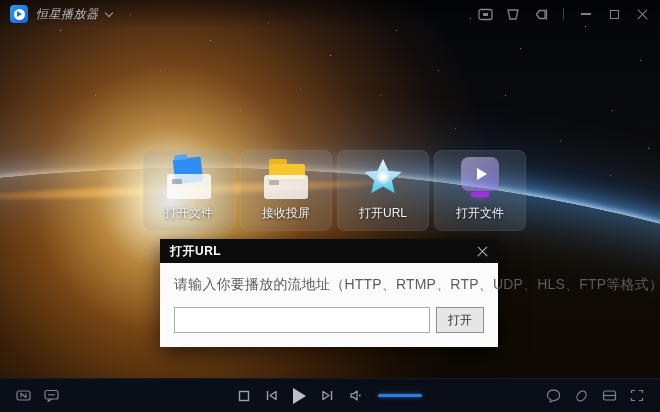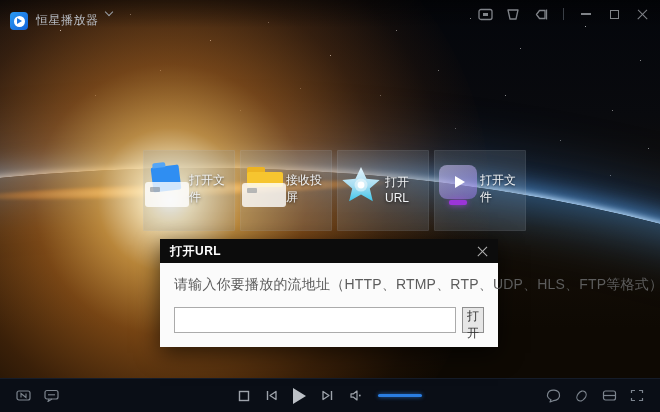--- a/index.html
+++ b/index.html
@@ -24,42 +24,42 @@
       0 -24px 60px rgba(45,115,205,.4), inset 0 26px 60px -18px rgba(80,160,235,.6); }
   .sunglow { position:absolute; left:-150px; top:-120px; width:640px; height:640px; border-radius:50%;
     background:radial-gradient(circle, rgba(255,255,255,.98) 0%, rgba(255,236,190,.95) 5%,
       rgba(255,185,80,.7) 16%, rgba(245,140,40,.45) 30%, rgba(190,100,25,.25) 48%,
       rgba(110,55,12,.12) 62%, rgba(0,0,0,0) 72%); pointer-events:none; }
   .ray { position:absolute; left:-30px; top:183px; width:420px; height:14px; border-radius:50%;
     background:radial-gradient(ellipse at center, rgba(255,230,180,.85), rgba(255,170,70,.35) 55%, rgba(0,0,0,0) 75%);
     filter:blur(1px); transform:rotate(-2deg); pointer-events:none; }
 
   
-  .titlebar { position:absolute; top:0; left:0; width:100%; height:28px; display:flex; 
-    padding:12px 10px; background:linear-gradient(180deg, rgba(0,0,0,.45), rgba(0,0,0,0)); z-index:30; }
+  .titlebar { position:absolute; top:0; left:0; width:100%; height:28px; display:flex; align-items:center;
+    padding:12px 10px; background:linear-gradient(180deg, rgba(0,0,0,.45), rgba(0,0,0,0)); z-index:30;font-style:italic; }
   .logo { width:18px; height:18px; border-radius:4px; background:linear-gradient(135deg,#2b9bf4,#1463d8);
     display:flex; align-items:center; justify-content:center; margin-right:8px; }
   .logo .ring { width:11px; height:11px; border-radius:50%; background:#fff; display:flex; align-items:center; justify-content:center; }
   .logo .tri { width:0; height:0; border-left:5px solid #1b74e0; border-top:3px solid transparent; border-bottom:3px solid transparent; margin-left:1px; }
   .app-title { font-size:12px; color:#b9bec6; letter-spacing:.5px; }
   .chevron { width:6px; height:6px; border-right:1.4px solid #9aa0a8; border-bottom:1.4px solid #9aa0a8;
     transform:rotate(45deg); margin:-3px 0 0 7px; }
   .tb-right { margin-left:auto; display:flex; align-items:center; gap:12px; }
   .tb-ic { width:16px; height:16px; display:flex; align-items:center; justify-content:center; opacity:.75; }
   .tb-sep { width:1px; height:12px; background:#3a3f46; margin:0 2px; }
   .wc-min { width:10px; height:2px; background:#a9adb3; }
   .wc-max { width:9px; height:9px; border:1.3px solid #a9adb3; }
   .wc-close { position:relative; width:11px; height:11px; }
   .wc-close::before,.wc-close::after { content:""; position:absolute; left:-1px; top:5px; width:13px; height:1.4px; background:#a9adb3; }
   .wc-close::before { transform:rotate(45deg); } .wc-close::after { transform:rotate(-45deg); }
 
   
   .cards { position:absolute; left:143px; top:150px; display:flex; gap:5px; z-index:20; }
-  .card { width:92px; height:81px; border-radius:1px; background:rgba(140,155,170,.20);
-    box-shadow:inset 0 0 0 1px rgba(255,255,255,.06); display:flex; flex-direction:row;
+  .card { width:92px; height:81px; border-radius:8px; background:rgba(140,155,170,.20);
+    box-shadow:inset 0 0 0 1px rgba(255,255,255,.06); display:flex; flex-direction:column;
     align-items:center; justify-content:flex-end; padding-bottom:9px; cursor:pointer; }
   .card-label { font-size:12px; color:#f2f4f6; text-shadow:0 1px 3px rgba(0,0,0,.7); margin-top:6px; }
   .card-icon { position:relative; width:48px; height:42px; }
   
   .f-back { position:absolute; top:1px; left:9px; width:28px; height:25px; background:#2f8ef2; border-radius:2px; transform:rotate(-7deg); }
   .f-back::before { content:""; position:absolute; top:-4px; left:2px; width:13px; height:5px; background:#54a5f5; border-radius:2px 2px 0 0; }
   .f-front { position:absolute; bottom:0; left:2px; width:44px; height:25px; background:rgba(255,255,255,.78); border-radius:3px; }
   .f-front::after { content:""; position:absolute; top:5px; left:5px; width:10px; height:5px; background:rgba(120,130,140,.55); border-radius:1px; }
   
   .fo-tab { position:absolute; top:2px; left:7px; width:18px; height:8px; background:#edb422; border-radius:2px 2px 0 0; }
@@ -78,21 +78,21 @@
     box-shadow:0 6px 22px rgba(0,0,0,.65); }
   .dlg-title { height:24px; background:#0c0c0c; color:#fff; display:flex; align-items:center;
     padding:0 10px; font-size:12px; font-weight:bold; letter-spacing:.5px; }
   .dlg-close { position:relative; width:11px; height:11px; margin-left:auto; cursor:pointer; opacity:.85; }
   .dlg-close::before,.dlg-close::after { content:""; position:absolute; left:-1px; top:5px; width:13px; height:1.3px; background:#cfcfcf; }
   .dlg-close::before { transform:rotate(45deg); } .dlg-close::after { transform:rotate(-45deg); }
   .dlg-body { background:#fbfbfb; padding:13px 14px 14px; }
   .dlg-hint { font-size:14px; color:#5c5c5c; letter-spacing:.2px; white-space:nowrap; }
   .dlg-row { display:flex; margin-top:13px; }
   .dlg-input { flex:1; height:26px; border:1px solid #ababab; background:#fff; padding:0 6px; font-size:12px; outline:none; }
-  .dlg-open-btn { width:22px; height:26px; margin-left:6px; background:#e6e6e6; border:1px solid #8f8f8f;
+  .dlg-open-btn { width:48px; height:26px; margin-left:6px; background:#e6e6e6; border:1px solid #8f8f8f;
     font-size:12px; color:#333; cursor:pointer; font-family:inherit; }
 
   
   .bottombar { position:absolute; left:0; bottom:0; width:100%; height:34px; background:#0a0e16;
     border-top:1px solid #151c29; display:flex; align-items:center; padding:0 16px; z-index:30; }
   .bb-left, .bb-right { display:flex; align-items:center; gap:13px; }
   .bb-right { margin-left:auto; }
   .bb-center { position:absolute; left:50%; transform:translateX(-50%); display:flex; align-items:center; gap:15px; }
   .bb-ic { display:flex; align-items:center; justify-content:center; opacity:.8; cursor:pointer; }
   .play-tri { width:0; height:0; border-left:13px solid #e9edf2; border-top:8px solid transparent; border-bottom:8px solid transparent; }

